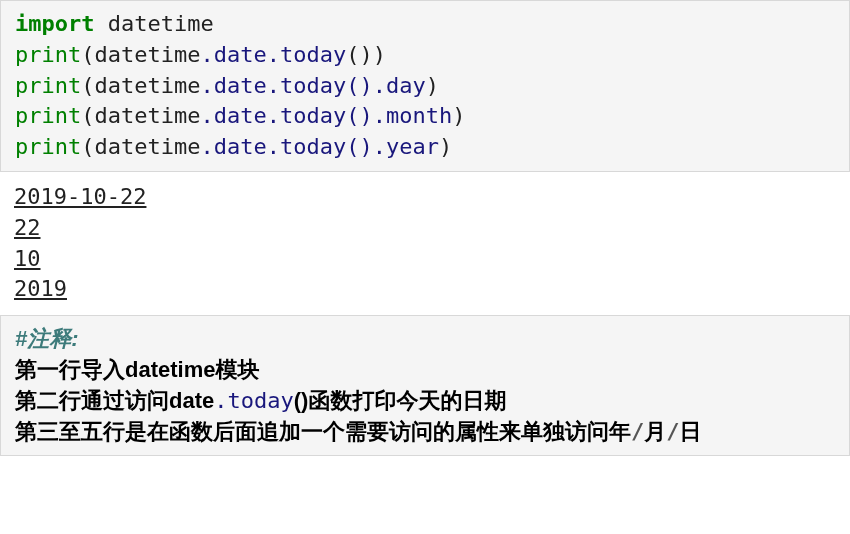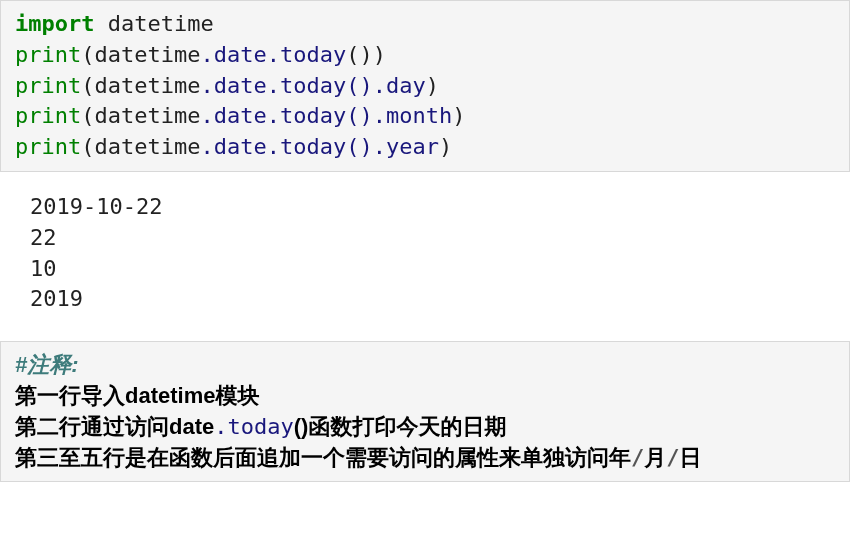--- a/index.html
+++ b/index.html
@@ -15,23 +15,24 @@
     background: #f5f5f5;
     border: 1px solid #d8d8d8;
     border-left: 1px solid #d8d8d8;
     padding: 8px 14px;
     margin: 0 0 6px 0;
     white-space: pre;
   }
   .output-block {
     background: #fff;
     padding: 4px 14px 10px 14px;
-    margin: 16px;
+    margin: 0;
     white-space: pre;
     color: #222;
+    text-decoration: underline;
   }
   .kw { color: #008000; font-weight: bold; }
   .builtin { color: #008000; }
   .name { color: #222; }
   .attr { color: #19177C; }
   .punct { color: #222; }
   .comment { color: #3d7b7b; font-style: italic; }
   .cjk { font-family: "PingFang SC", "Hiragino Sans GB", "Microsoft YaHei", sans-serif; font-weight: bold; }
   .slash { color: #555; font-weight: bold; }
 </style>

